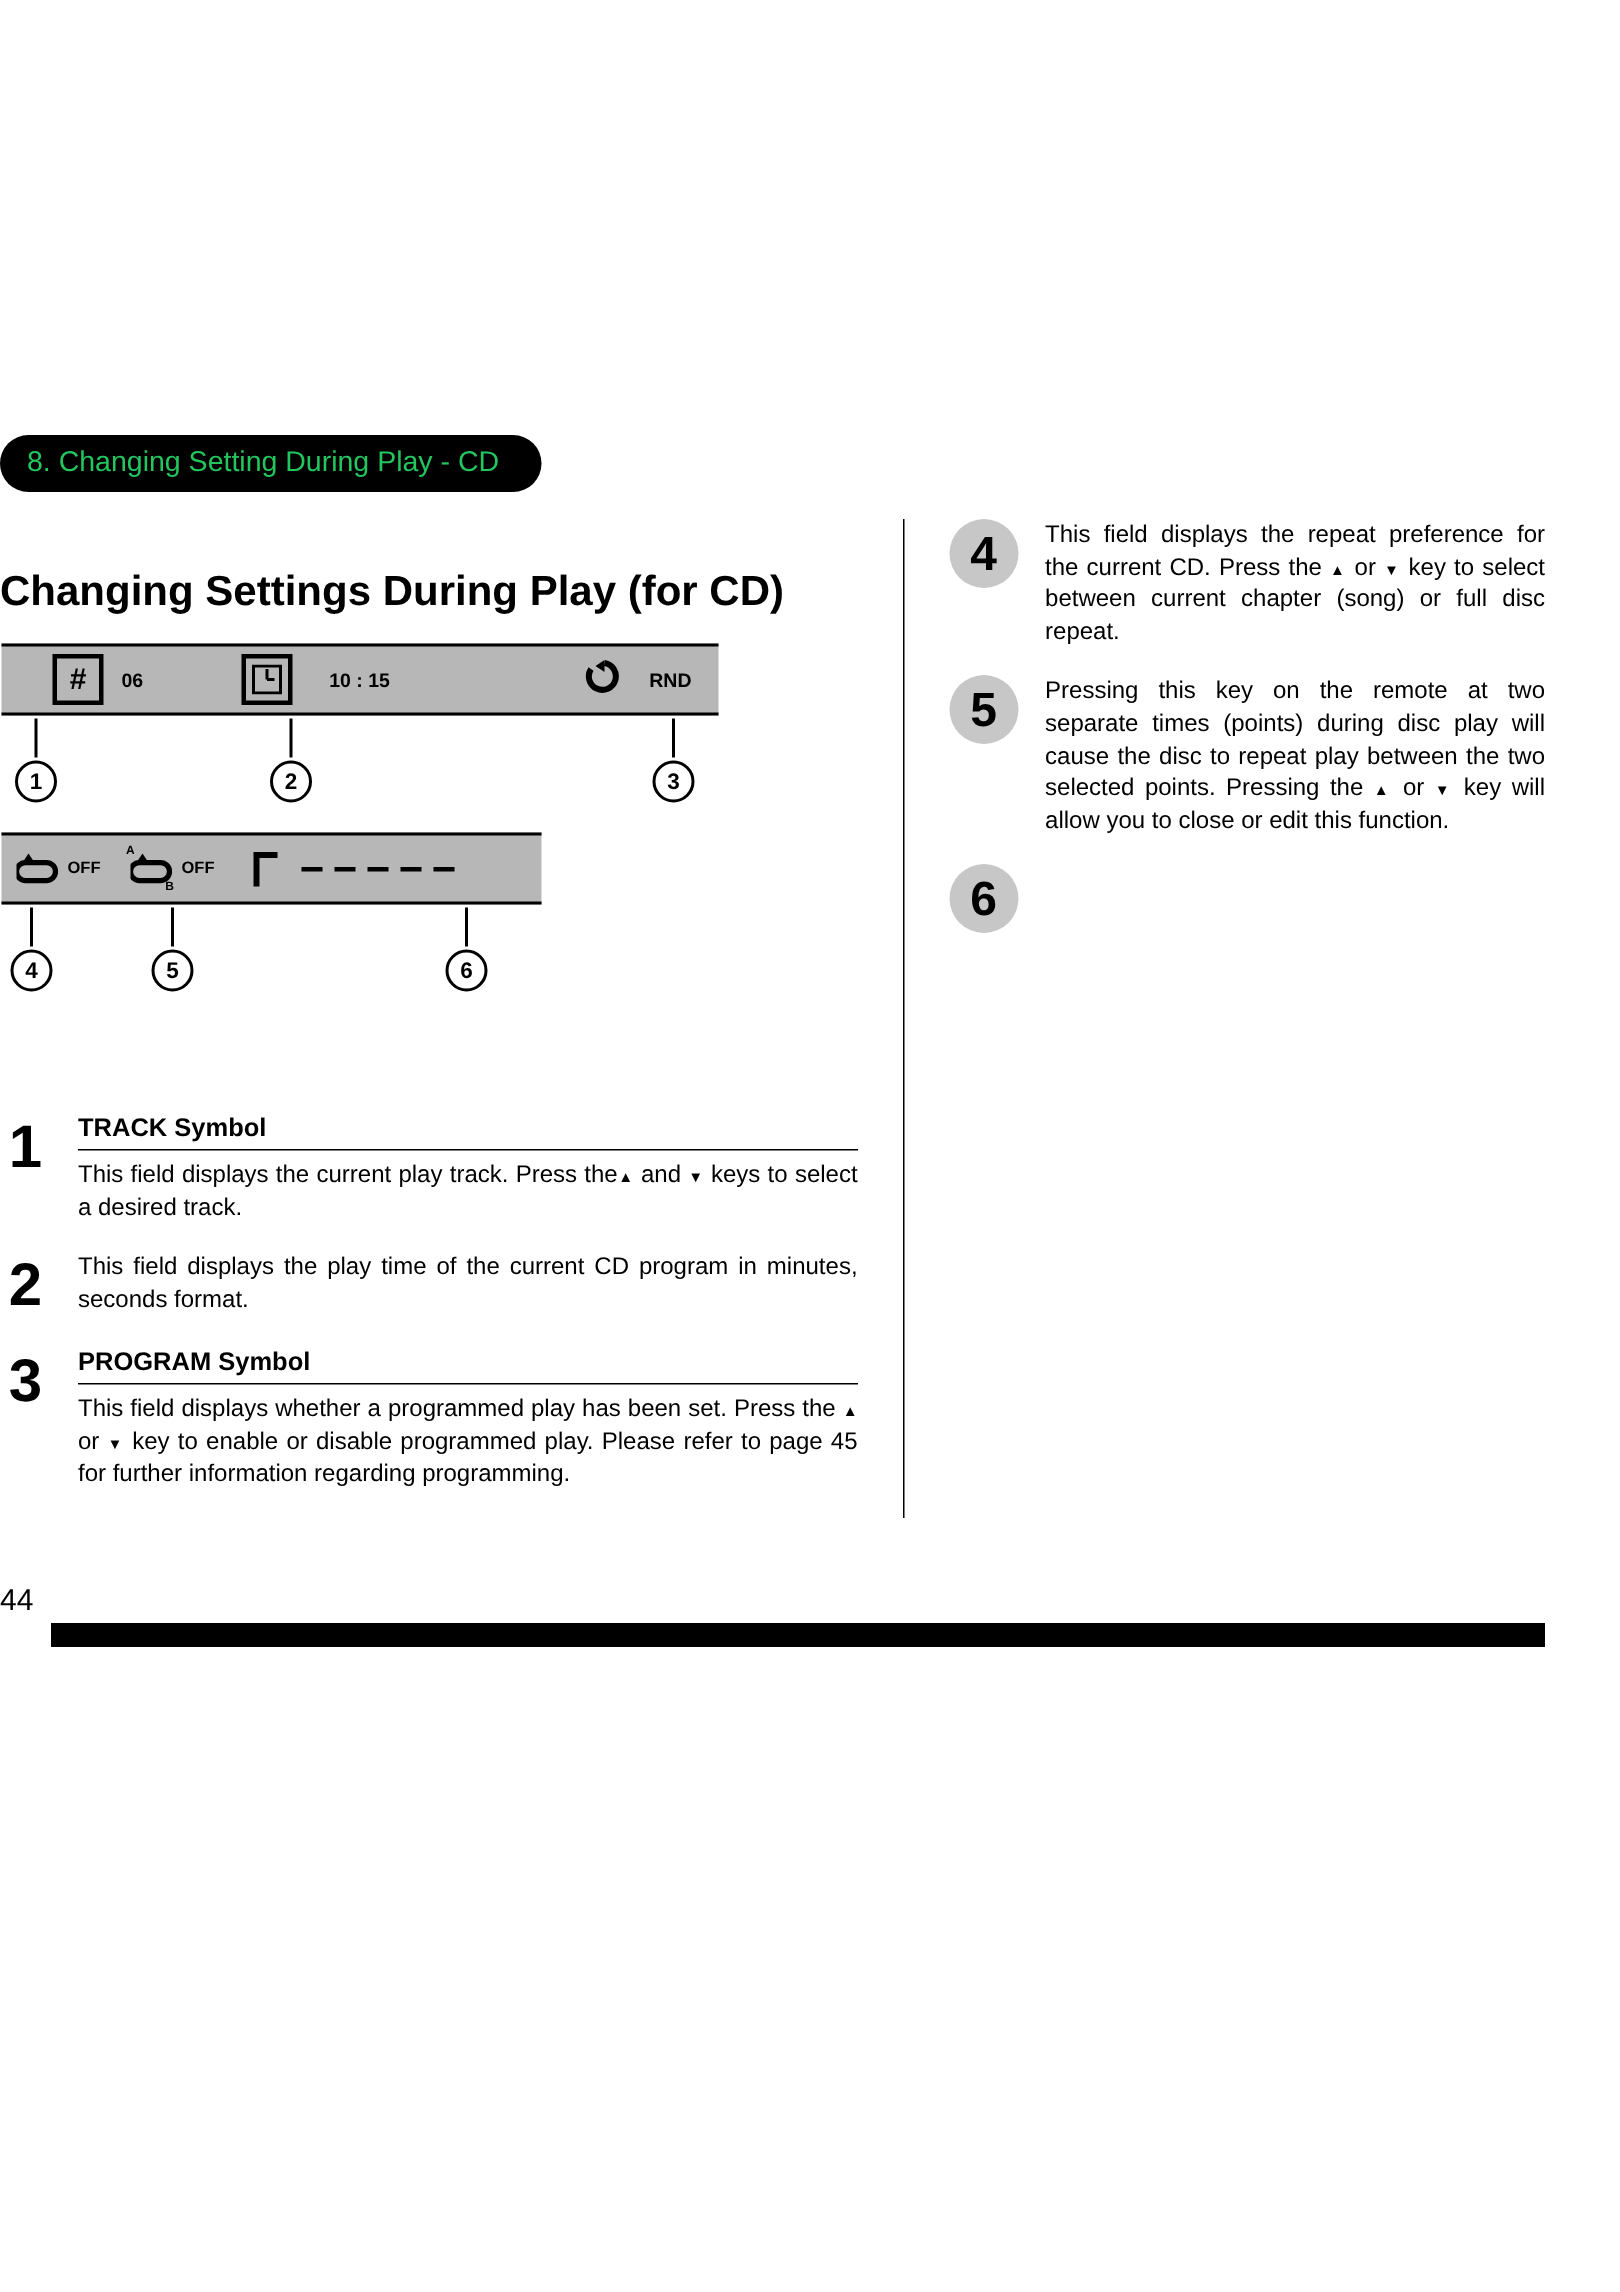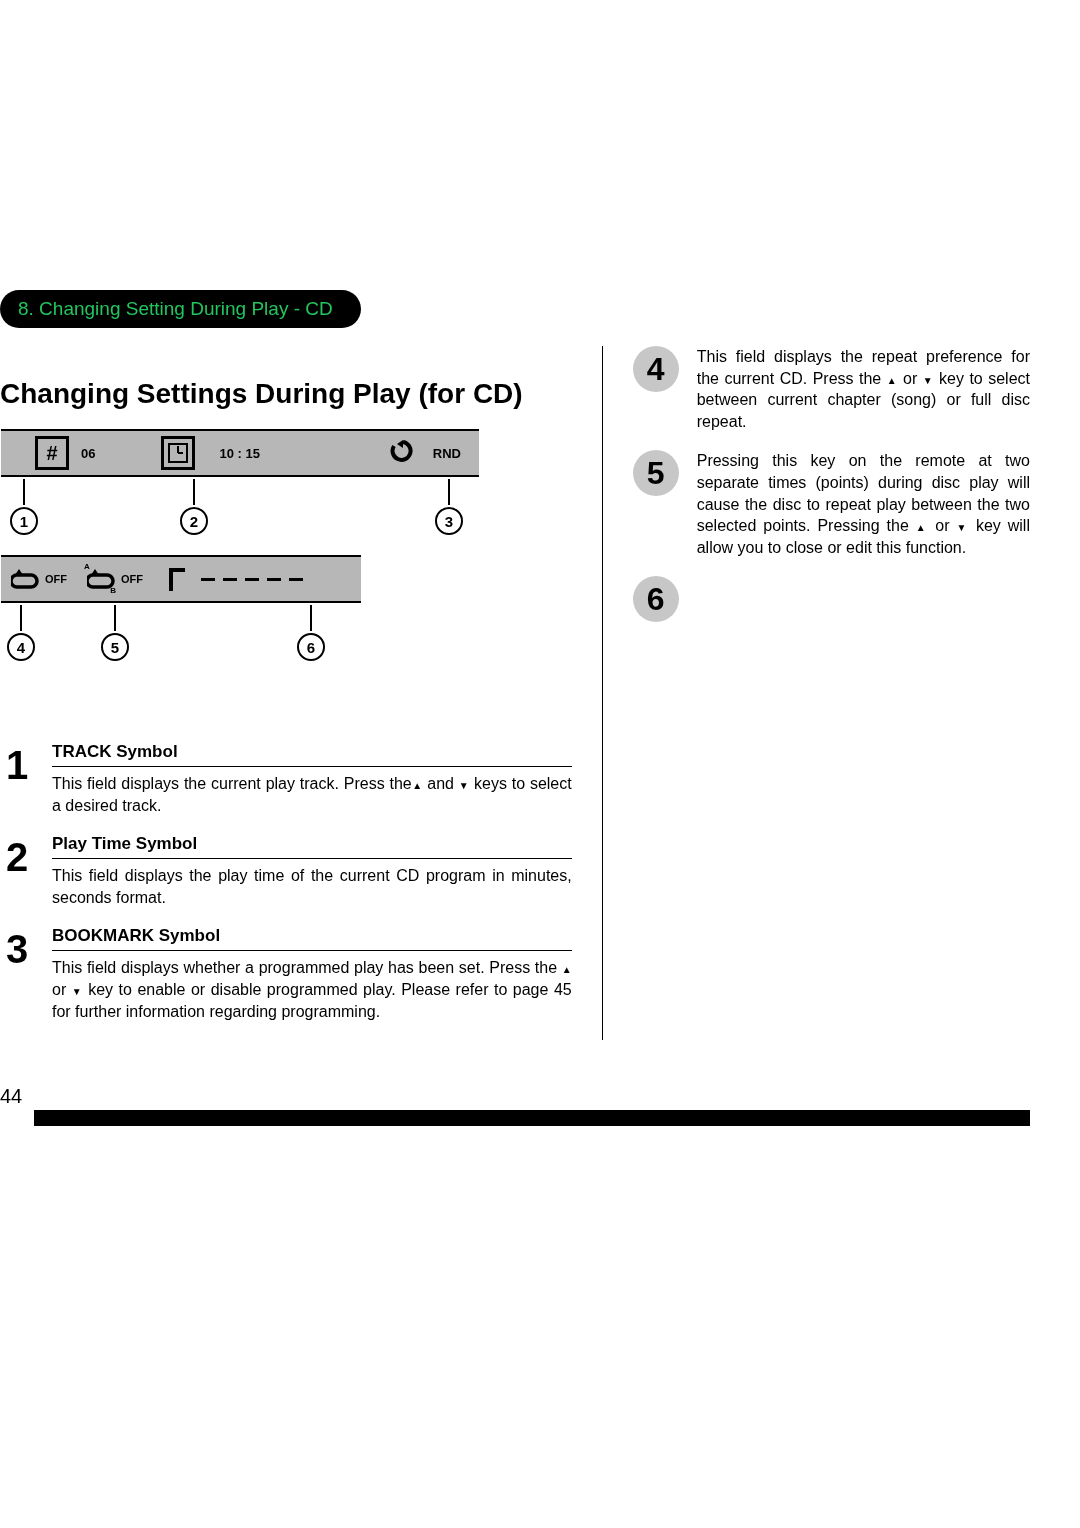--- a/index.html
+++ b/index.html
@@ -278,29 +278,28 @@
           <div class="item-title">TRACK Symbol</div>
           <div class="item-text">
             <span>This field displays the current play track. Press the</span><span class="arrow-up"></span><span> and </span><span class="arrow-dn"></span><span> keys to select a desired track.</span>
           </div>
         </div>
       </div>
 
       <div class="item">
         <div class="callout-big left">2</div>
         <div class="item-body">
-          <div class="item-title">Play Time Symbol</div>
           <div class="item-text">This field displays the play time of the current CD program in minutes, seconds format.</div>
         </div>
       </div>
 
       <div class="item">
         <div class="callout-big left">3</div>
         <div class="item-body">
-          <div class="item-title">BOOKMARK Symbol</div>
+          <div class="item-title">PROGRAM Symbol</div>
           <div class="item-text">
             <span>This field displays whether a programmed play has been set. Press the </span><span class="arrow-up"></span><span> or </span><span class="arrow-dn"></span><span> key to enable or disable programmed play. Please refer to page 45 for further information regarding programming.</span>
           </div>
         </div>
       </div>
 
     </div>
 
     <div class="col-right">
 

